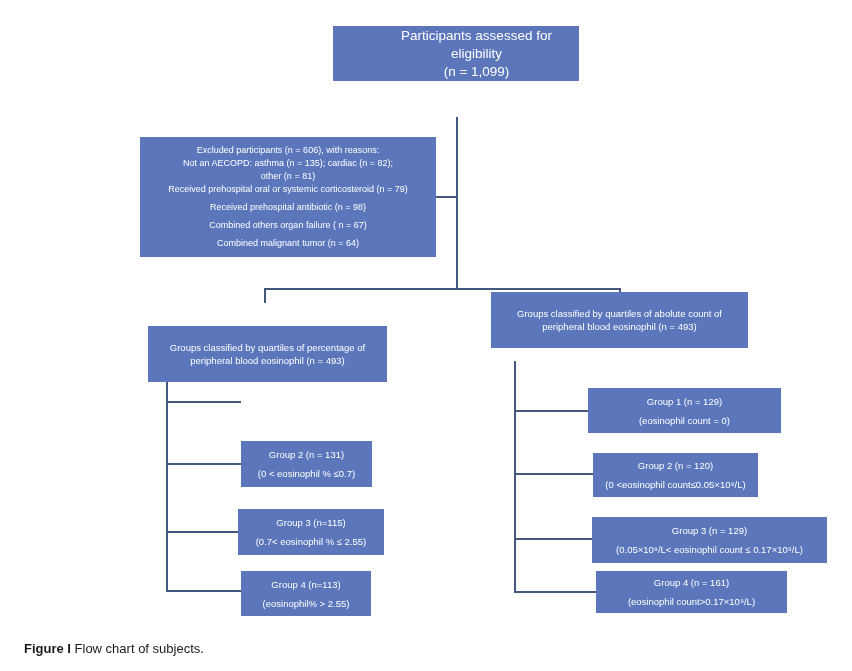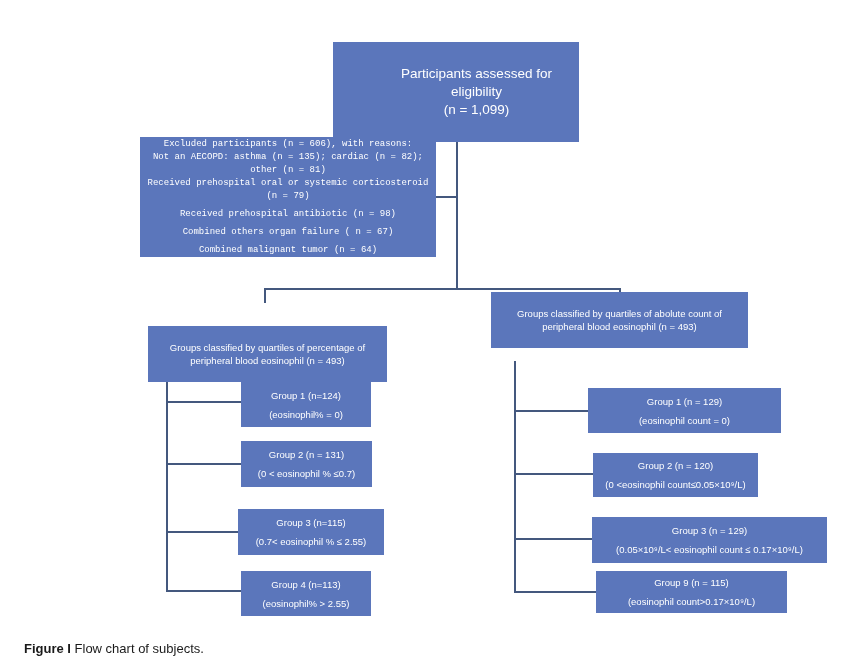--- a/index.html
+++ b/index.html
@@ -9,21 +9,21 @@
   }
   .box {
     position:absolute; background:#5b76bb; color:#ffffff;
     display:flex; flex-direction:column; align-items:center; justify-content:center;
     text-align:center; box-sizing:border-box;
   }
   .hline, .vline { position:absolute; background:#44587e; }
   .hline { height:2px; }
   .vline { width:2px; }
   .title-box { font-size:13.5px; line-height:18px; }
-  .excluded-box { font-size:9px; line-height:13px; padding:4px 6px;font-family:Liberation Mono, monospace; }
+  .excluded-box { font-size:9px; line-height:13px; padding:4px 6px; }
   .excluded-box .gap { margin-top:5px; }
   .branch-box { font-size:9.5px; line-height:13px; padding:2px 8px; }
   .group-box { font-size:9.5px; line-height:19px; padding:2px 2px; }
   .caption { position:absolute; left:24px; top:641px; font-size:13px; color:#1a1a1a; }
   .caption .bold { font-weight:bold; }
 </style>
 </head>
 <body>
 
 <div class="canvas">
@@ -39,44 +39,40 @@
   <div class="hline" style="left:166px; top:463px; width:77px;"></div>
   <div class="hline" style="left:166px; top:531px; width:72px;"></div>
   <div class="hline" style="left:166px; top:590px; width:75px;"></div>
 
   <div class="vline" style="left:514px; top:361px; height:232px;"></div>
   <div class="hline" style="left:514px; top:410px; width:74px;"></div>
   <div class="hline" style="left:514px; top:473px; width:79px;"></div>
   <div class="hline" style="left:514px; top:538px; width:78px;"></div>
   <div class="hline" style="left:514px; top:591px; width:82px;"></div>
 
-  <div class="box title-box" style="left:333px; top:42px; width:246px; height:100px;padding-left:41px;">
+  <div class="box title-box" style="left:333px; top:26px; width:246px; height:55px;padding-left:41px;">
     <div>Participants assessed for eligibility</div>
     <div>(n = 1,099)</div>
   </div>
 
   <div class="box excluded-box" style="left:140px; top:137px; width:296px; height:120px;">
     <div>Excluded participants (n = 606), with reasons:</div>
     <div>Not an AECOPD: asthma (n = 135); cardiac (n = 82);</div>
     <div>other (n = 81)</div>
     <div>Received prehospital oral or systemic corticosteroid (n = 79)</div>
     <div class="gap">Received prehospital antibiotic (n = 98)</div>
     <div class="gap">Combined others organ failure ( n = 67)</div>
     <div class="gap">Combined malignant tumor (n = 64)</div>
   </div>
 
   <div class="box branch-box" style="left:148px; top:302px; width:239px; height:56px;margin-top:24px;">
     <div>Groups classified by quartiles of percentage of</div>
     <div>peripheral blood eosinophil (n = 493)</div>
   </div>
 
-  <div class="box group-box" style="left:241px; top:382px; width:130px; height:45px;">
-    <div>Group 1 (n=124)</div>
-    <div>(eosinophil% = 0)</div>
-  </div>
   <div class="box group-box" style="left:241px; top:441px; width:131px; height:46px;">
     <div>Group 2 (n = 131)</div>
     <div>(0 &lt; eosinophil % ≤0.7)</div>
   </div>
   <div class="box group-box" style="left:238px; top:509px; width:146px; height:46px;text-align:right;">
     <div>Group 3 (n=115)</div>
     <div>(0.7&lt; eosinophil % ≤ 2.55)</div>
   </div>
   <div class="box group-box" style="left:241px; top:571px; width:130px; height:45px;">
     <div>Group 4 (n=113)</div>
@@ -94,19 +90,19 @@
   </div>
   <div class="box group-box" style="left:593px; top:453px; width:165px; height:44px;">
     <div>Group 2 (n = 120)</div>
     <div>(0 &lt;eosinophil count≤0.05×10⁹/L)</div>
   </div>
   <div class="box group-box" style="left:592px; top:517px; width:235px; height:46px;">
     <div>Group 3 (n = 129)</div>
     <div>(0.05×10⁹/L&lt; eosinophil count ≤ 0.17×10⁹/L)</div>
   </div>
   <div class="box group-box" style="left:596px; top:571px; width:191px; height:42px;">
-    <div>Group 9 (n = 115)</div>
+    <div>Group 4 (n = 161)</div>
     <div>(eosinophil count&gt;0.17×10⁹/L)</div>
   </div>
 
   <div class="caption"><span class="bold">Figure I</span><span> Flow chart of subjects.</span></div>
 
 </div>
 
 </body></html>

